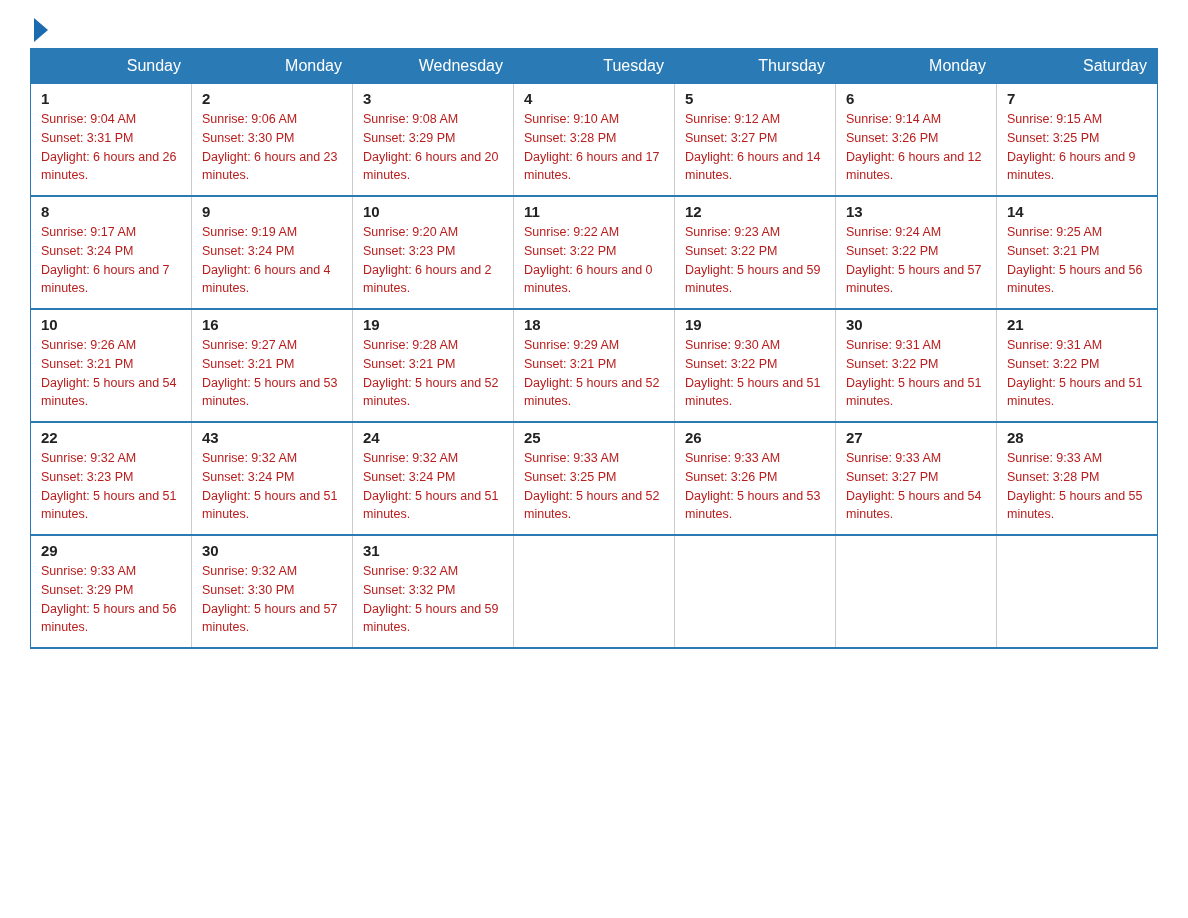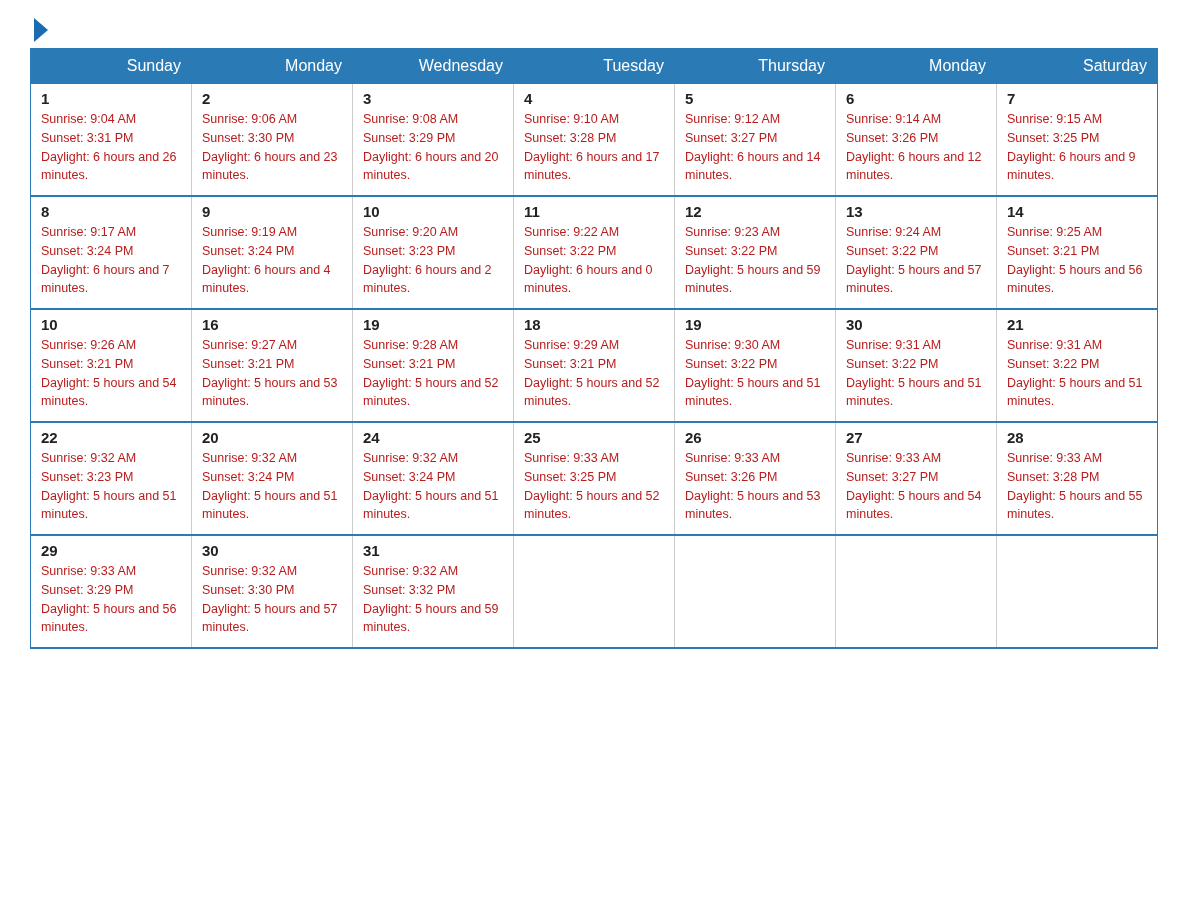--- a/index.html
+++ b/index.html
@@ -230,21 +230,21 @@
           <span class="day-number">21</span>
           <div class="day-info">Sunrise: 9:31 AM<br>Sunset: 3:22 PM<br>Daylight: 5 hours and 51 minutes.</div>
         </td>
       </tr>
       <tr>
         <td>
           <span class="day-number">22</span>
           <div class="day-info">Sunrise: 9:32 AM<br>Sunset: 3:23 PM<br>Daylight: 5 hours and 51 minutes.</div>
         </td>
         <td>
-          <span class="day-number">20</span>
+          <span class="day-number">43</span>
           <div class="day-info">Sunrise: 9:32 AM<br>Sunset: 3:24 PM<br>Daylight: 5 hours and 51 minutes.</div>
         </td>
         <td>
           <span class="day-number">24</span>
           <div class="day-info">Sunrise: 9:32 AM<br>Sunset: 3:24 PM<br>Daylight: 5 hours and 51 minutes.</div>
         </td>
         <td>
           <span class="day-number">25</span>
           <div class="day-info">Sunrise: 9:33 AM<br>Sunset: 3:25 PM<br>Daylight: 5 hours and 52 minutes.</div>
         </td>

